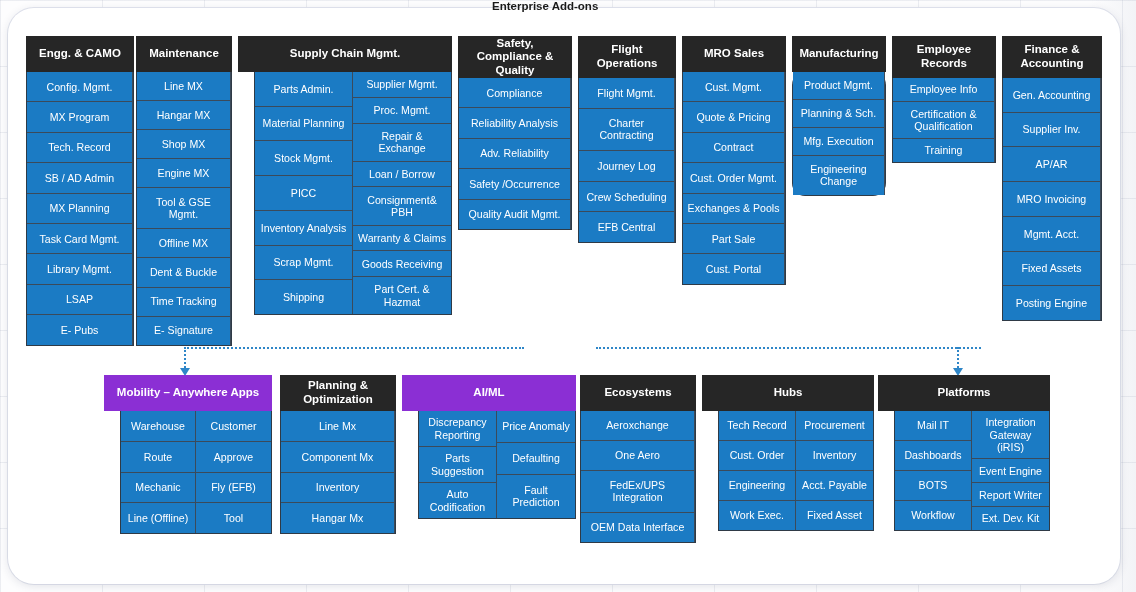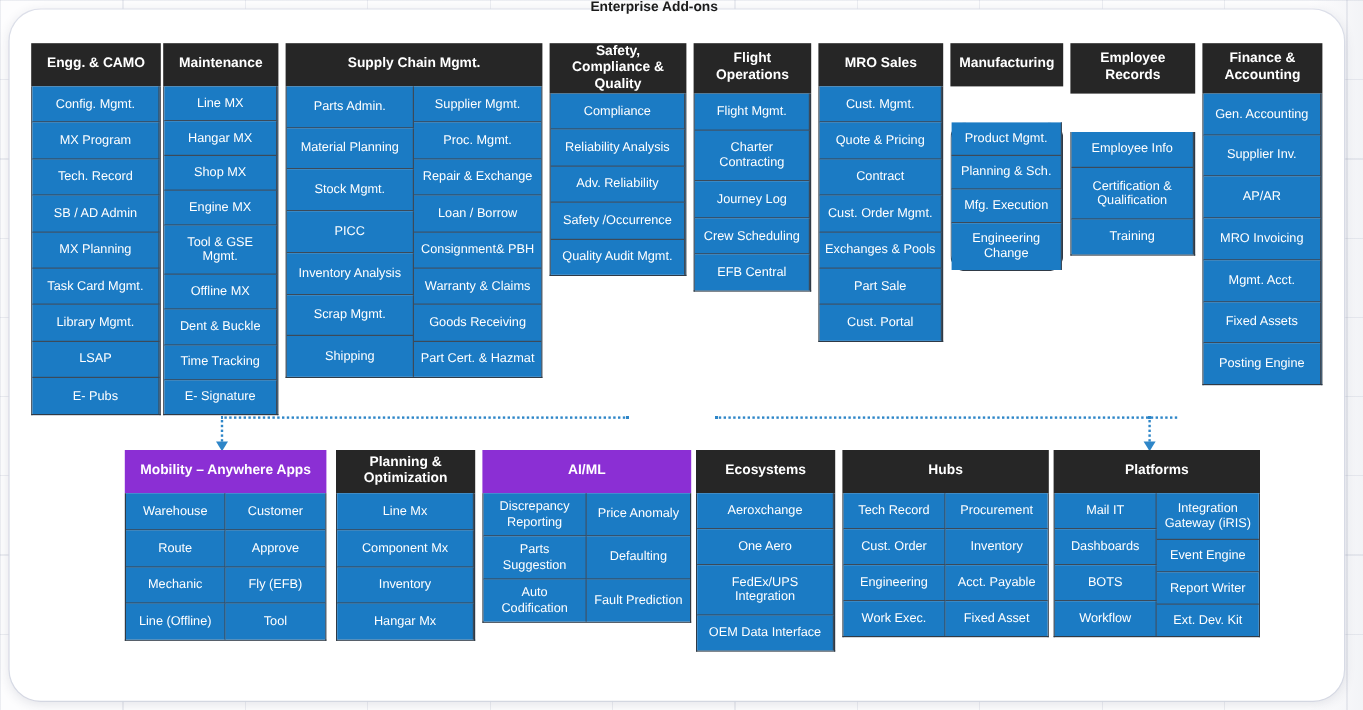--- a/index.html
+++ b/index.html
@@ -59,20 +59,21 @@
 
   .tiles {
     display: flex;
     flex-direction: column;
     border: 1px solid #2f3a46;
     border-top: none;
   }
   .tiles.twocol {
     flex-direction: row;
     flex-wrap: nowrap;
+    margin-left: 16px;
   }
   .tcolumn { display: flex; flex-direction: column; flex: 1 1 0; min-width: 0; }
 
   .tile {
     background: #1B7BC4;
     color: #ffffff;
     font-size: 10.6px;
     line-height: 1.16;
     text-align: center;
     display: flex;
@@ -225,34 +226,34 @@
           <div class="tile">Cust. Mgmt.</div>
           <div class="tile">Quote &amp; Pricing</div>
           <div class="tile">Contract</div>
           <div class="tile">Cust. Order Mgmt.</div>
           <div class="tile">Exchanges &amp; Pools</div>
           <div class="tile">Part Sale</div>
           <div class="tile">Cust. Portal</div>
         </div>
       </div>
     </div>
-    <div class="col" style="left: 792px; top: 36px; width: 94px; gap: 30px;">
+    <div class="col" style="left: 792px; top: 36px; width: 94px;">
       <div class="hdr" style="height: 36px;">Manufacturing</div>
       <div class="tiles" style="height: 124px; border-radius: 13px;">
         <div class="tcolumn">
           <div class="tile">Product Mgmt.</div>
           <div class="tile">Planning &amp; Sch.</div>
           <div class="tile">Mfg. Execution</div>
           <div class="tile">Engineering Change</div>
         </div>
       </div>
     </div>
     <div class="col" style="left: 892px; top: 36px; width: 104px;">
       <div class="hdr" style="height: 42px;">Employee Records</div>
-      <div class="tiles" style="height: 103px; margin-top: 32px;">
+      <div class="tiles" style="height: 85px;">
         <div class="tcolumn">
           <div class="tile">Employee Info</div>
           <div class="tile">Certification &amp; Qualification</div>
           <div class="tile">Training</div>
         </div>
       </div>
     </div>
     <div class="col" style="left: 1002px; top: 36px; width: 100px;">
       <div class="hdr" style="height: 42px;">Finance &amp; Accounting</div>
       <div class="tiles" style="height: 243.2px;">

